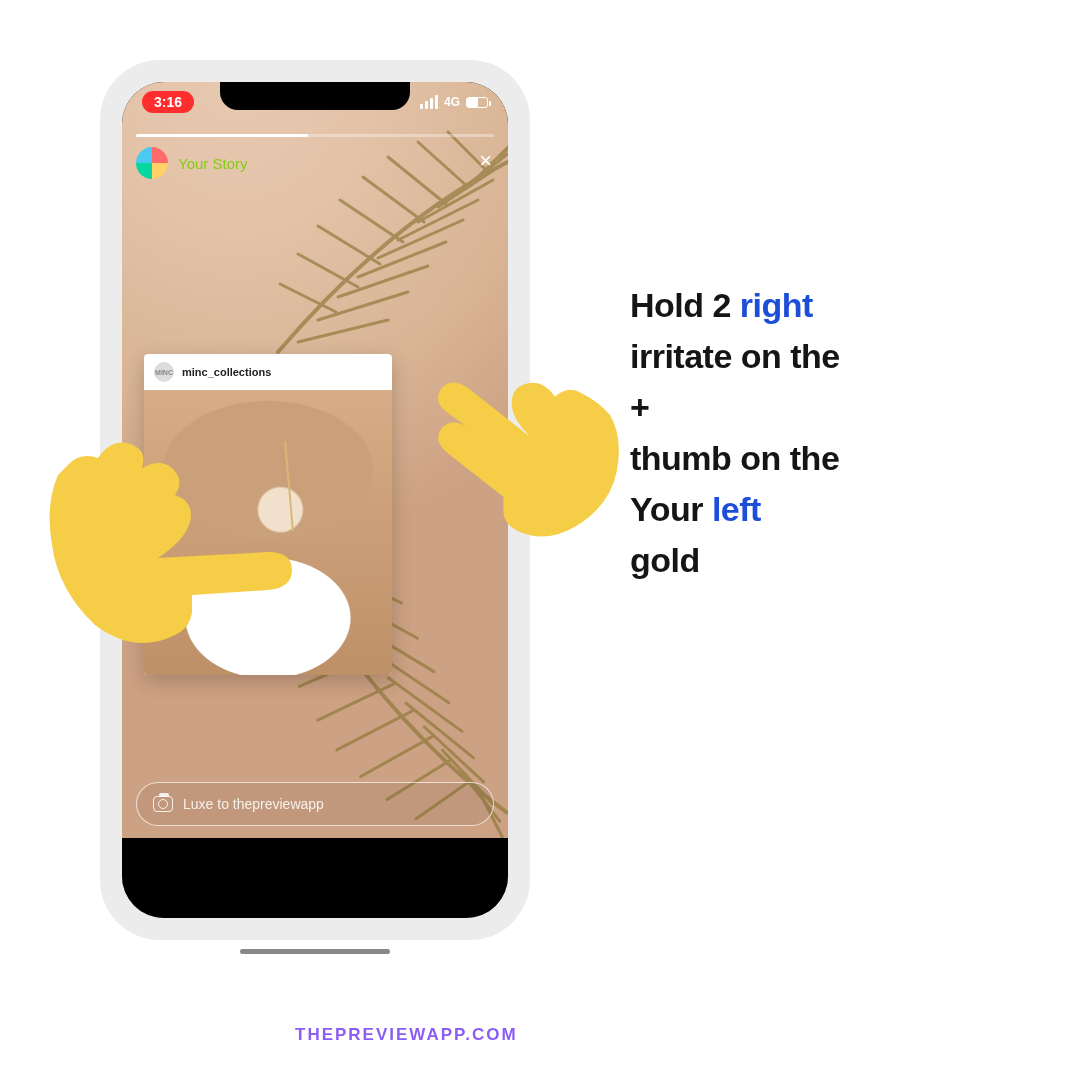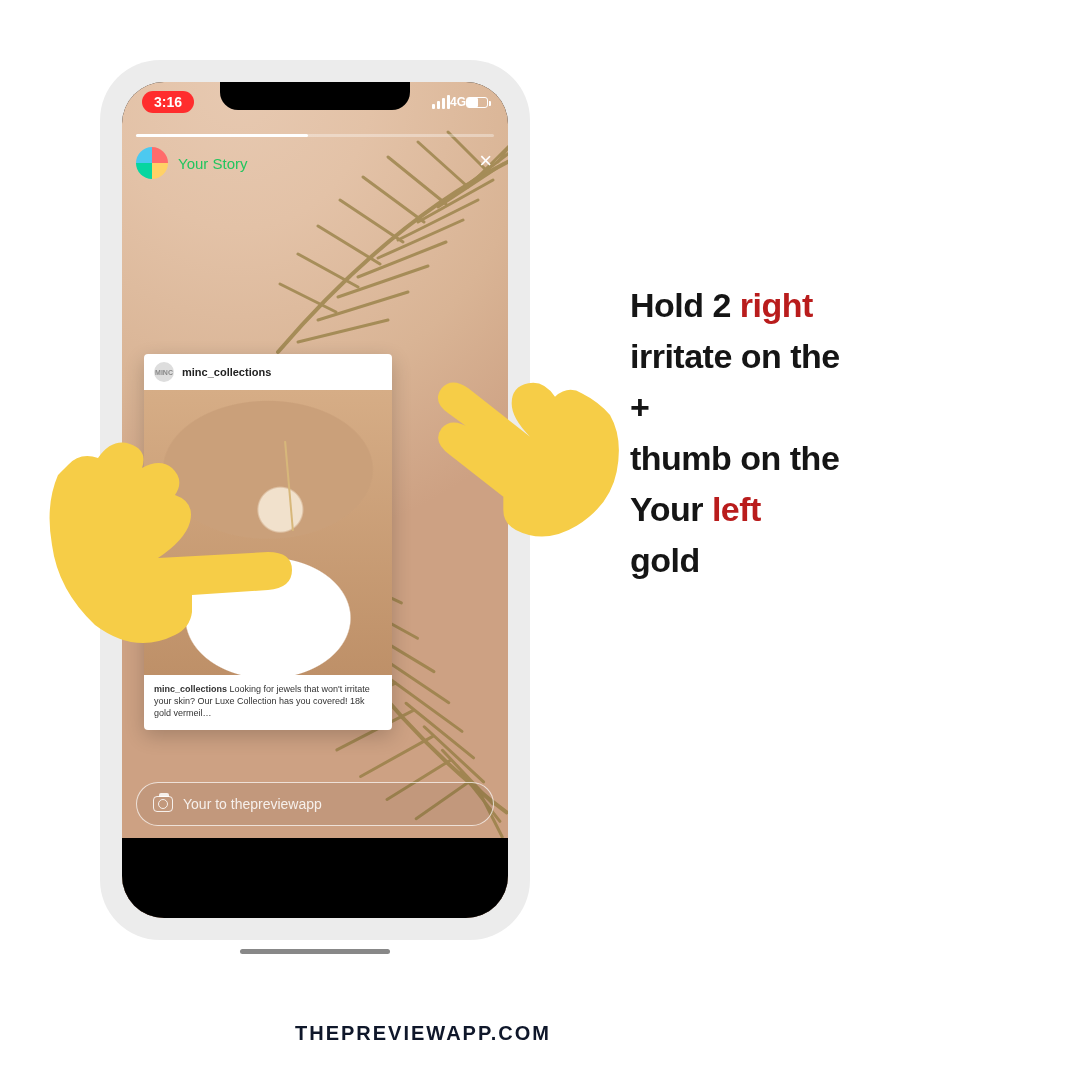--- a/index.html
+++ b/index.html
@@ -66,21 +66,21 @@
     color: #fff;
     font-size: 14px;
     font-weight: 600;
   }
   .time-pill {
     background: #ff2d2d;
     border-radius: 14px;
     padding: 3px 12px;
     color: #fff;
   }
-  .status-right { display: flex; align-items: center; gap: 0; font-size: 12px;}
+  .status-right { display: flex; align-items: center; gap: 6px; font-size: 12px;}
   .sig-bars { display: flex; align-items: flex-end; gap: 2px; }
   .sig-bars span { width: 3px; background: #fff; border-radius: 1px; }
   .sig-bars span:nth-child(1){height:5px}
   .sig-bars span:nth-child(2){height:8px}
   .sig-bars span:nth-child(3){height:11px}
   .sig-bars span:nth-child(4){height:14px}
   .battery {
     width: 22px; height: 11px; border: 1.5px solid #fff; border-radius: 3px;
     position: relative;
   }
@@ -110,21 +110,21 @@
     position: absolute;
     top: 52px; left: 14px; right: 14px;
     z-index: 30;
   }
   .progress {
     height: 3px; background: rgba(255,255,255,.35); border-radius: 2px;
     margin-bottom: 10px;
   }
   .progress i { display:block; height:100%; width:48%; background:#fff; border-radius:2px; }
   .story-user {
-    display: flex; align-items: center; gap: 10px; color: #22c55e; font-size: 15px; font-weight: 500;
+    display: flex; align-items: center; gap: 10px; color: #84cc16; font-size: 15px; font-weight: 500;
   }
   .avatar {
     width: 32px; height: 32px; border-radius: 50%;
     background:
       conic-gradient(#ff6b6b 0deg 90deg,#ffd166 90deg 180deg,#06d6a0 180deg 270deg,#4cc9f0 270deg 360deg);
   }
   .close-x {
     position: absolute; right: 2px; top: 14px; color: #fff; font-size: 22px; font-weight: 300;
   }
 
@@ -205,30 +205,30 @@
     position: absolute;
     left: 630px;
     top: 280px;
     width: 400px;
     font-weight: 800;
     font-size: 34px;
     line-height: 1.5;
     color: #151515;
     letter-spacing: -0.5px;
   }
-  .pink { color: #b91c1c; }
+  .pink { color: #1d4ed8; }
 
   
   .watermark {
     position: absolute;
     left: 295px;
     bottom: 35px;
-    font-size: 20px;
+    font-size: 17px;
     letter-spacing: 2px;
-    color: #0f172a;
+    color: #8b5cf6;
     font-weight: 600;
   }
 </style>
 </head>
 <body>
 
 <div class="phone">
   <div class="screen">
     <div class="notch"></div>
 
@@ -308,29 +308,25 @@
       </div>
       <div class="close-x">×</div>
     </div>
 
     <div class="post-card">
       <div class="post-head">
         <div class="post-ava">MINC</div>
         <span>minc_collections</span>
       </div>
       <div class="post-img"></div>
-      <div class="post-cap">
-        <b>minc_collections</b>
-        <span>Looking for jewels that won't irritate your skin? Our Luxe Collection has you covered! 18k gold vermeil…</span>
-      </div>
     </div>
 
     <div class="reply-bar">
       <span class="cam-icon"></span>
-      <span>Your to thepreviewapp</span>
+      <span>Luxe to thepreviewapp</span>
     </div>
 
     <div class="letterbox"></div>
   </div>
   <div class="home-indicator"></div>
 </div>
 
 <svg class="hand left" viewBox="0 0 260 240">
   <path d="M18 55
            Q5 85 12 125

